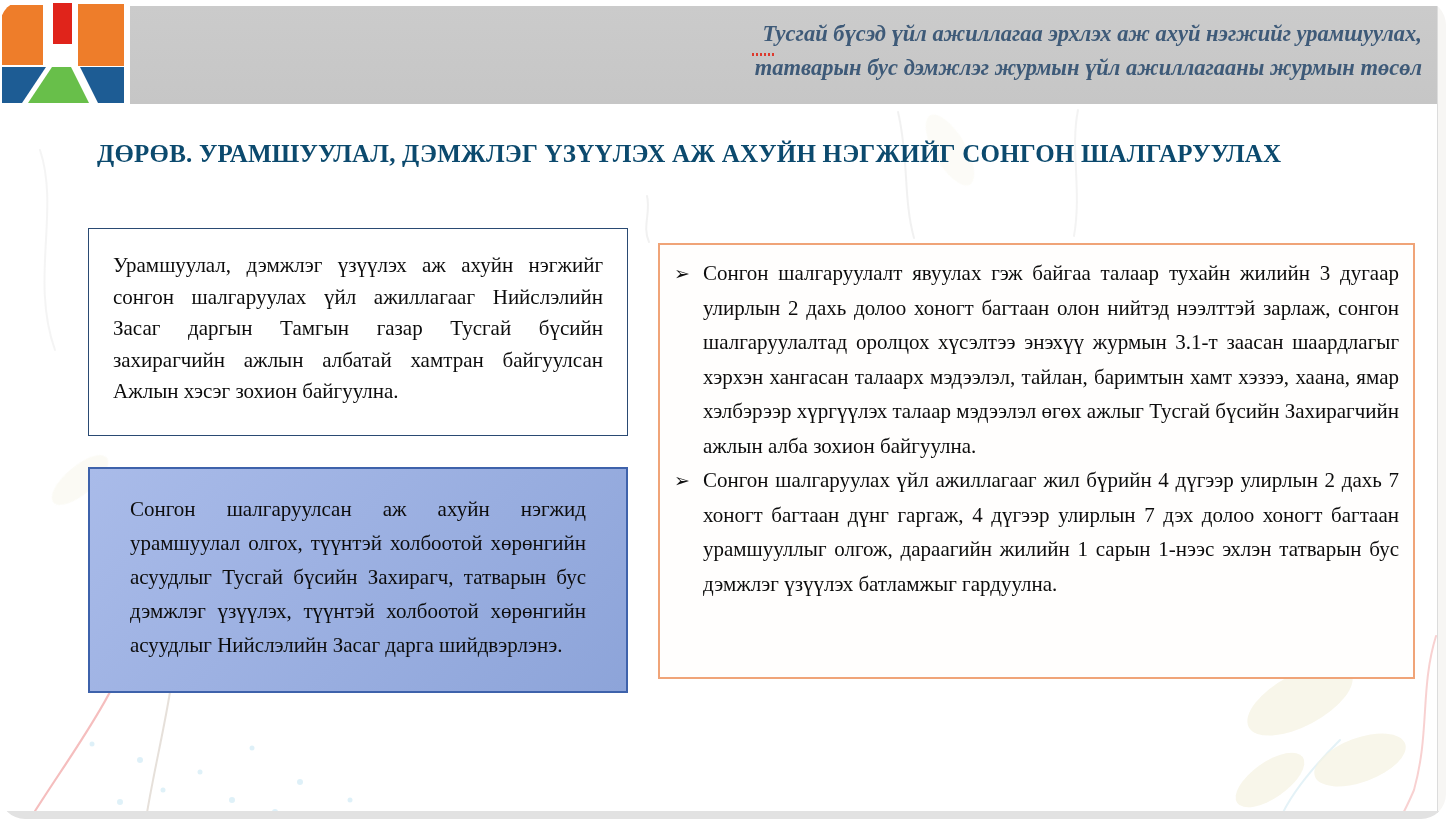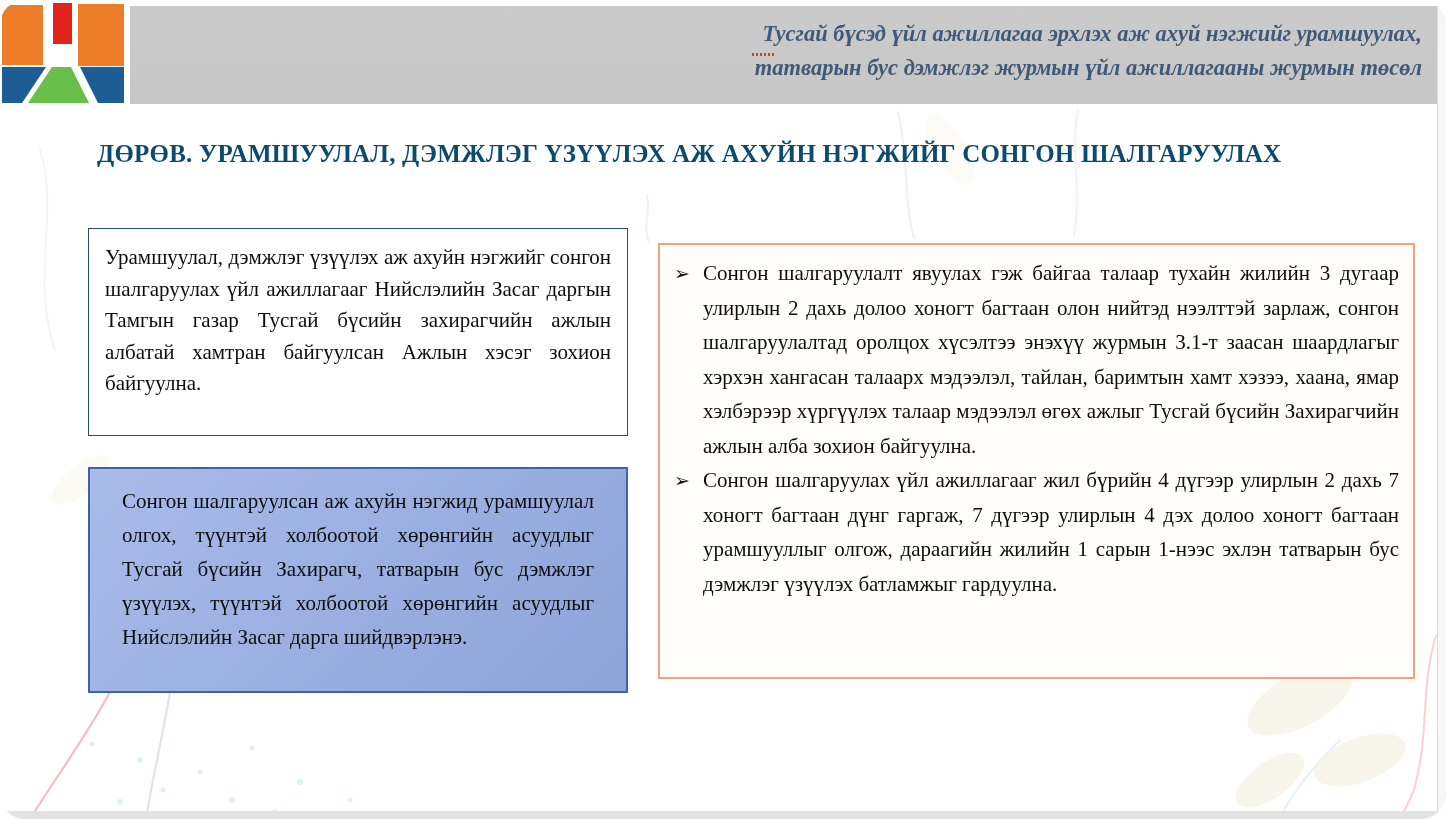--- a/index.html
+++ b/index.html
@@ -31,21 +31,21 @@
 
   
   .slide-title {
     position:absolute; left:97px; top:140px; width:1280px; margin:0;
     font-size:25px; font-weight:700; color:#0c4a6e; letter-spacing:0.2px;
     z-index:2;
   }
 
   
   .box { position:absolute; box-sizing:border-box; z-index:2; font-size:21px; color:#0c0c0c; }
-  .box p { margin:4px; text-align:justify; }
+  .box p { margin:12px; text-align:justify; }
 
   .box-plain {
     left:88px; top:228px; width:540px; height:208px;
     background:rgba(255,255,255,0.92);
     border:1.5px solid #2a4a73;
     padding:9px 12px;
     line-height:31.5px;
   }
   .box-blue {
     left:88px; top:467px; width:540px; height:226px;
@@ -145,20 +145,20 @@
   </div>
 
   <div class="box box-orange">
     <ul>
       <li>
         <span class="bullet">➢</span>
         <span>Сонгон шалгаруулалт явуулах гэж байгаа талаар тухайн жилийн 3 дугаар улирлын 2 дахь долоо хоногт багтаан олон нийтэд нээлттэй зарлаж, сонгон шалгаруулалтад оролцох хүсэлтээ энэхүү журмын 3.1-т заасан шаардлагыг хэрхэн хангасан талаарх мэдээлэл, тайлан, баримтын хамт хэзээ, хаана, ямар хэлбэрээр хүргүүлэх талаар мэдээлэл өгөх ажлыг Тусгай бүсийн Захирагчийн ажлын алба зохион байгуулна.</span>
       </li>
       <li>
         <span class="bullet">➢</span>
-        <span>Сонгон шалгаруулах үйл ажиллагааг жил бүрийн 4 дүгээр улирлын 2 дахь 7 хоногт багтаан дүнг гаргаж, 7 дүгээр улирлын 4 дэх долоо хоногт багтаан урамшууллыг олгож, дараагийн жилийн 1 сарын 1-нээс эхлэн татварын бус дэмжлэг үзүүлэх батламжыг гардуулна.</span>
+        <span>Сонгон шалгаруулах үйл ажиллагааг жил бүрийн 4 дүгээр улирлын 2 дахь 7 хоногт багтаан дүнг гаргаж, 4 дүгээр улирлын 7 дэх долоо хоногт багтаан урамшууллыг олгож, дараагийн жилийн 1 сарын 1-нээс эхлэн татварын бус дэмжлэг үзүүлэх батламжыг гардуулна.</span>
       </li>
     </ul>
   </div>
 
   <div class="edge-right"></div>
   <div class="edge-bottom"></div>
 </div>
 
 </body></html>

